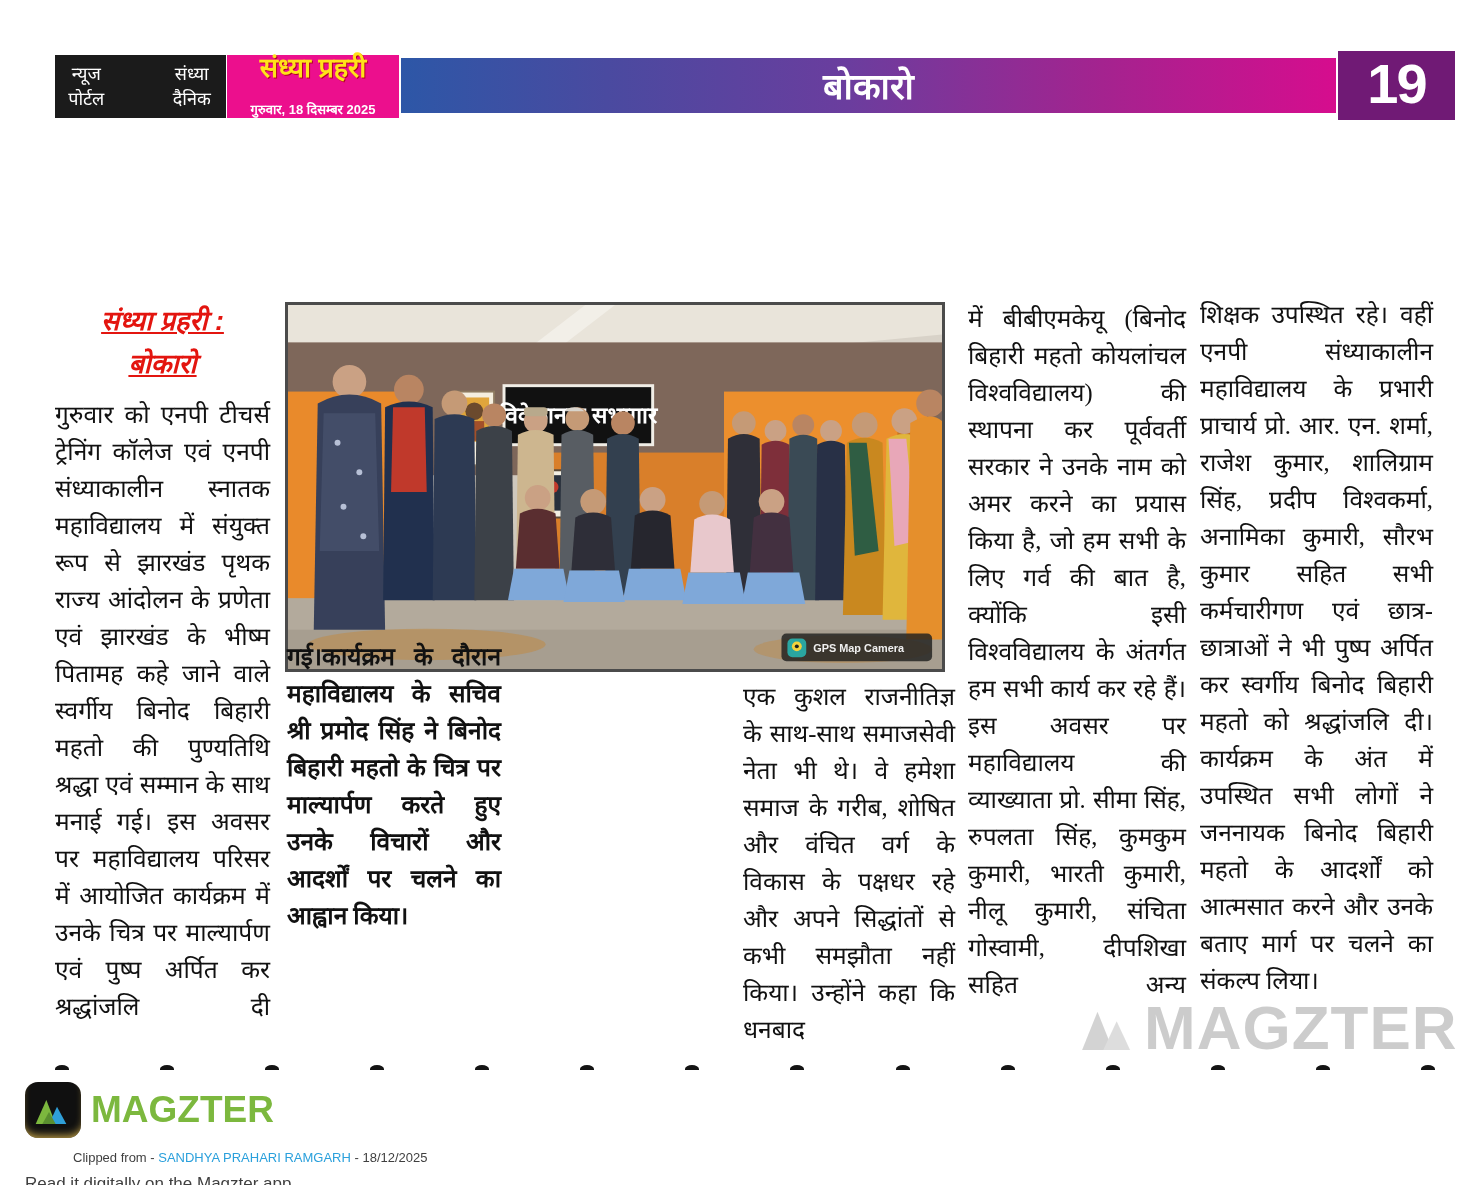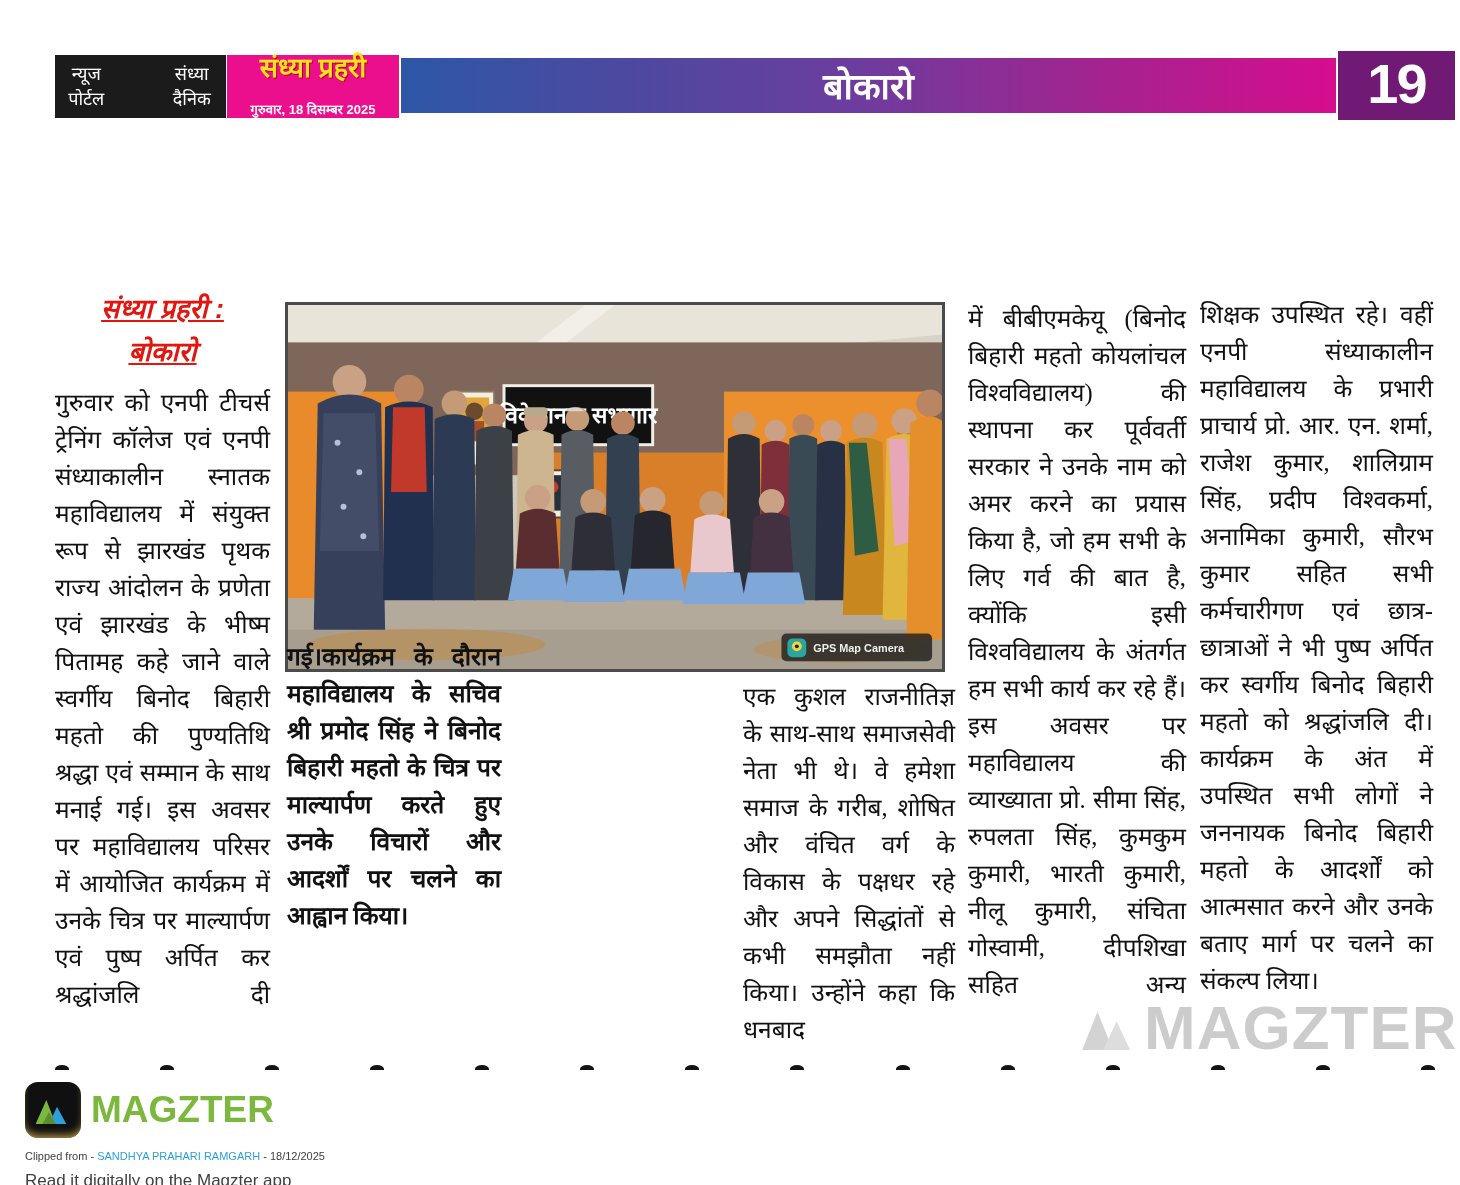--- a/index.html
+++ b/index.html
@@ -50,21 +50,21 @@
     font-size:24.5px; line-height:37px; font-family:"Liberation Serif","DejaVu Serif",serif;
     z-index:2;
   }
   .col p + p { text-indent:58px; }
   .jlast { text-align-last:justify; }
   .byline {
     color:#e3150f; font-weight:bold; font-style:italic; font-size:27px;
     line-height:1.6; text-align:center; text-decoration:underline;
     margin-bottom:10px; font-family:"Liberation Sans","DejaVu Sans",sans-serif;
   }
-  .col1 { left:55px;  top:288px; width:215px; }
+  .col1 { left:55px;  top:300px; width:215px; }
   .col2 { left:287px; top:638px; width:214px;font-weight:bold; }
   .col3 { left:514px; top:678px; width:218px; }
   .col4 { left:743px; top:678px; width:212px; }
   .col5 { left:968px; top:300px; width:218px; }
   .col6 { left:1200px;top:296px; width:233px; }
   
   .photo {
     position:absolute; left:285px; top:302px; width:660px; height:370px;
     border:3px solid #4b4b4b; background:#cfc8bd; z-index:1;
   }
@@ -87,21 +87,21 @@
   }
   
   .footer { position:absolute; left:25px; top:1082px; width:900px; }
   .magzter-row { display:flex; align-items:center; }
   .magzter-logo {
     width:56px; height:56px; border-radius:13px; background:#101010;
     display:flex; align-items:center; justify-content:center;
     box-shadow:inset 0 -6px 8px -4px #caa84a;
   }
   .magzter-word { color:#7cb83e; font-weight:900; font-size:37px; margin-left:10px; letter-spacing:0px; }
-  .clipped-line { margin-top:12px; font-size:11px; color:#3f3f3f; }
+  .clipped-line { margin-top:12px; font-size:13px; color:#3f3f3f;margin-left:48px; }
   .clipped-line .src { color:#2aa0dc; }
   .read-line { margin-top:9px; font-size:17px; color:#3f3f3f; }
 </style>
 </head>
 <body>
 
 <div class="page">
 
   <div class="mast-black">
     <span>न्यूज पोर्टल</span>

